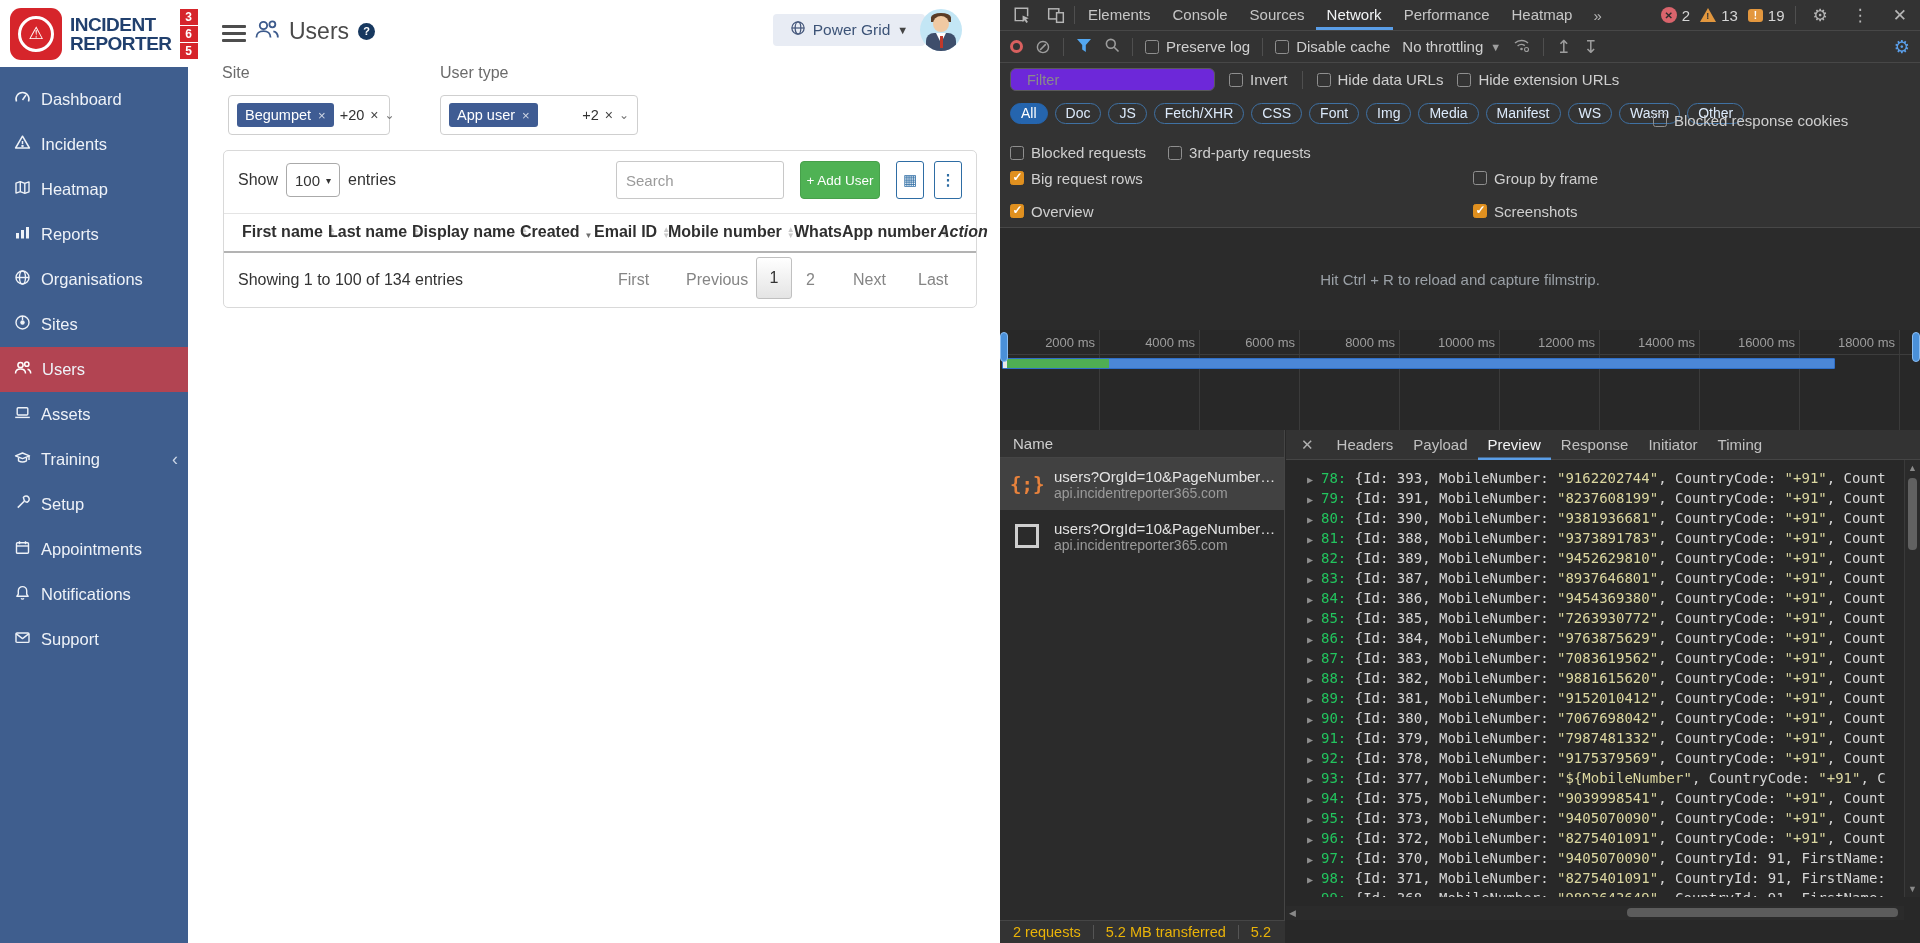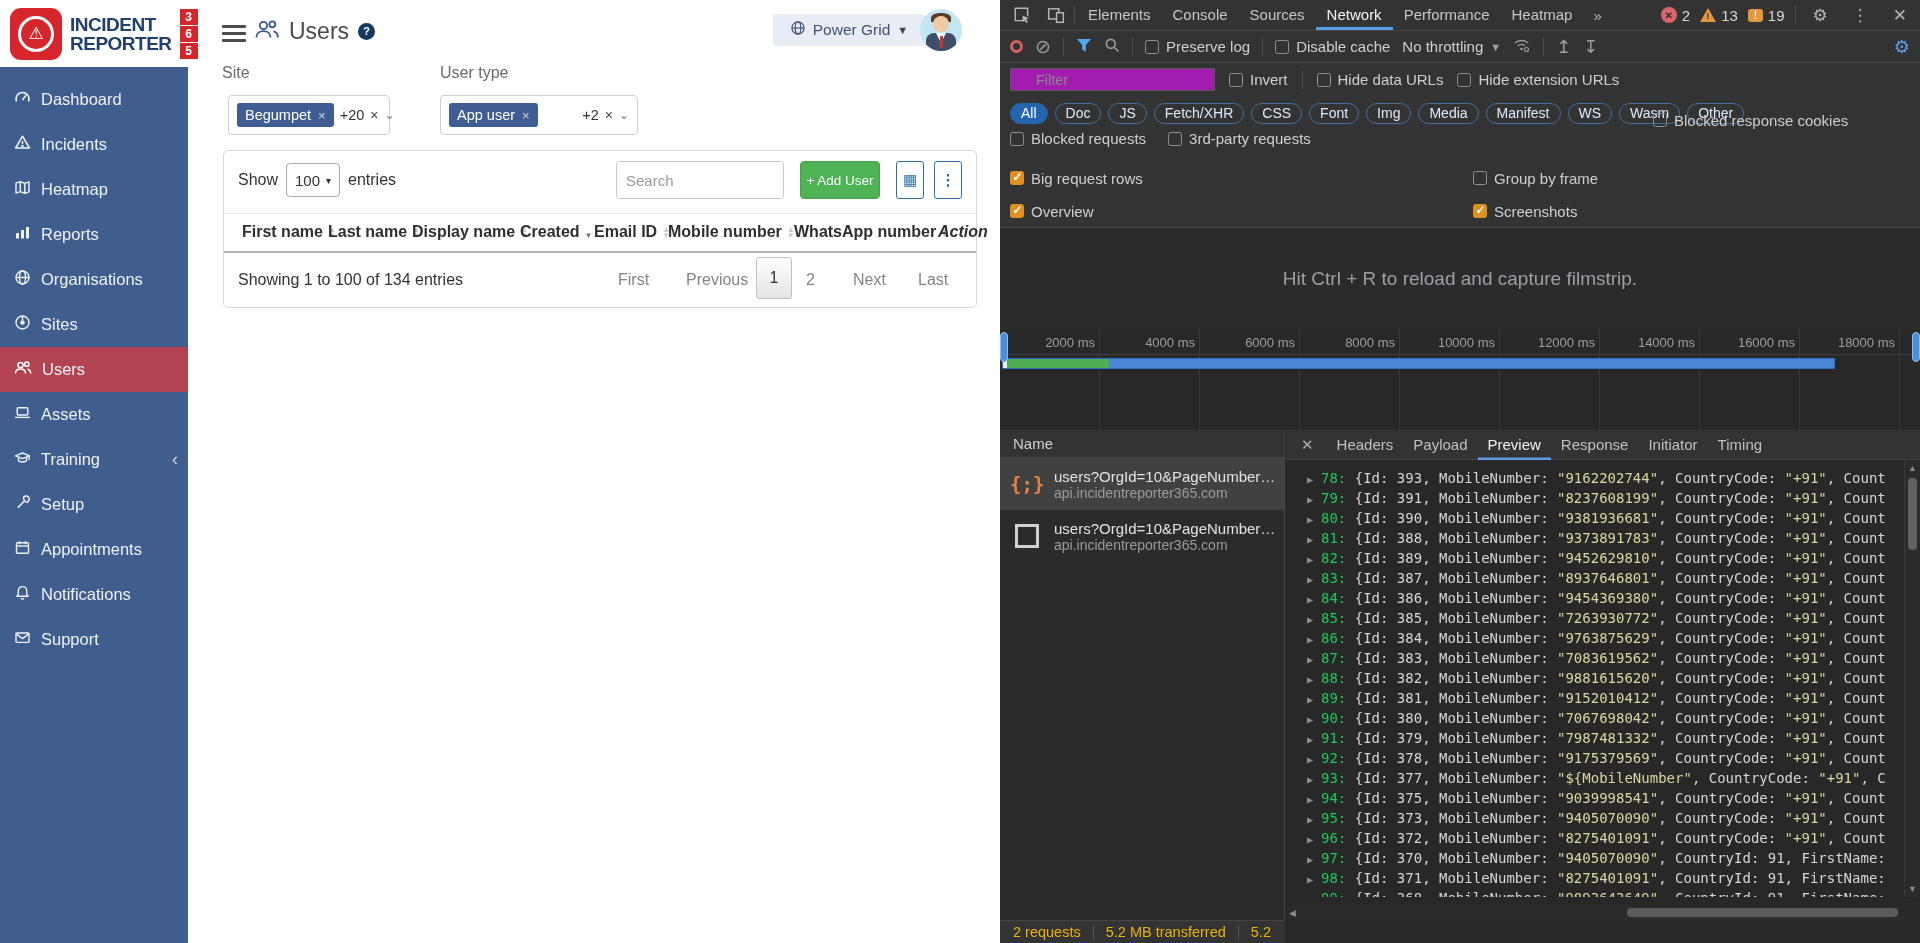--- a/index.html
+++ b/index.html
@@ -101,35 +101,35 @@
   .clear-ico { color:#9e9e9e; font-size:19px; cursor:pointer; line-height:1; }
   .cb-row { display:flex; align-items:center; gap:7px; cursor:pointer; white-space:nowrap; }
   .cb { width:14px; height:14px; border:1.5px solid #8f8f8f; border-radius:2.5px; background:transparent; flex:none; }
   .cb.on { background:#e0901f; border-color:#e0901f; position:relative; }
   .cb.on::after { content:"✓"; position:absolute; left:1.5px; top:-2px; color:#fff; font-size:12px; font-weight:bold; }
   .caret-sm { color:#9e9e9e; font-size:11px; }
   .arrow-ico { color:#9e9e9e; font-size:18px; cursor:pointer; line-height:1; }
   .dt-gear-right { margin-left:auto; color:#5a9ee8; font-size:18px; cursor:pointer; }
 
   .dt-filterrow { position:absolute; left:0; top:63px; width:100%; height:33px; background:#333; display:flex; align-items:center; padding:0 10px; gap:14px; }
-  .filter-input { width:205px; height:23px; background:#a21caf; border:1px solid #5a5a5a; border-radius:0; color:#ddd; padding:0 25px; font-size:14.5px; }
+  .filter-input { width:205px; height:23px; background:#6d28d9; border:1px solid #5a5a5a; border-radius:6px; color:#ddd; padding:0 16px; font-size:14.5px; }
   .filter-input::placeholder { color:#8a8a8a; }
 
   .dt-chiprow { position:absolute; left:0; top:96px; width:100%; height:34px; background:#333; display:flex; align-items:center; padding:0 10px; gap:7px; }
   .tchip { border:1px solid #3f71a3; border-radius:11px; height:21px; line-height:19px; padding:0 10px; color:#dceafb; font-size:14px; cursor:pointer; white-space:nowrap; }
   .tchip.v-true { background:#2565ae; border-color:#2565ae; color:#fff; }
   .blocked-cookies { position:absolute; left:653px; top:7px; height:34px; }
 
-  .dt-row5 { position:absolute; left:0; top:130px; width:100%; height:31px; background:#333; display:flex; align-items:flex-start; padding:0 10px; gap:22px; }
+  .dt-row5 { position:absolute; left:0; top:130px; width:100%; height:31px; background:#333; display:flex; align-items:flex-end; padding:0 10px; gap:22px; }
   .dt-row6 { position:absolute; left:0; top:161px; width:100%; height:34px; background:#333; display:flex; align-items:center; padding:0 10px; }
   .dt-row7 { position:absolute; left:0; top:195px; width:100%; height:33px; background:#333; border-bottom:1px solid #474747; display:flex; align-items:center; padding:0 10px; }
   .col2 { position:absolute; left:473px; }
 
   .filmstrip { position:absolute; left:0; top:228px; width:100%; height:102px; background:#2b2b2b; display:flex; align-items:center; justify-content:center; }
-  .filmstrip .msg { color:#9aa0a6; font-size:19px; }
+  .filmstrip .msg { color:#9aa0a6; font-size:15px; }
 
   .timeline { position:absolute; left:0; top:330px; width:100%; height:100px; background:#282828;
     background-image:repeating-linear-gradient(to right, transparent 0 99px, #3a3a3a 99px 100px); }
   .ruler { position:absolute; left:0; top:0; width:100%; height:25px; border-bottom:1px solid #3d3d3d; display:flex; }
   .tick { width:100px; flex:none; font-size:13px; color:#9e9e9e; text-align:right; padding:5px 5px 0 0; white-space:nowrap; }
   .tl-bar { position:absolute; left:2px; top:28px; width:833px; height:11px; background:#4b87d7; border:1.5px solid #2f6fc8; border-radius:1px; display:flex; }
   .tl-sliver { width:4px; height:100%; background:#e9e9e9; }
   .tl-green { width:102px; height:100%; background:#4fae53; }
   .tl-handle { position:absolute; top:2px; width:8px; height:30px; background:#4a90d9; border:1px solid #8abdf2; border-radius:4px; cursor:ew-resize; }
 

